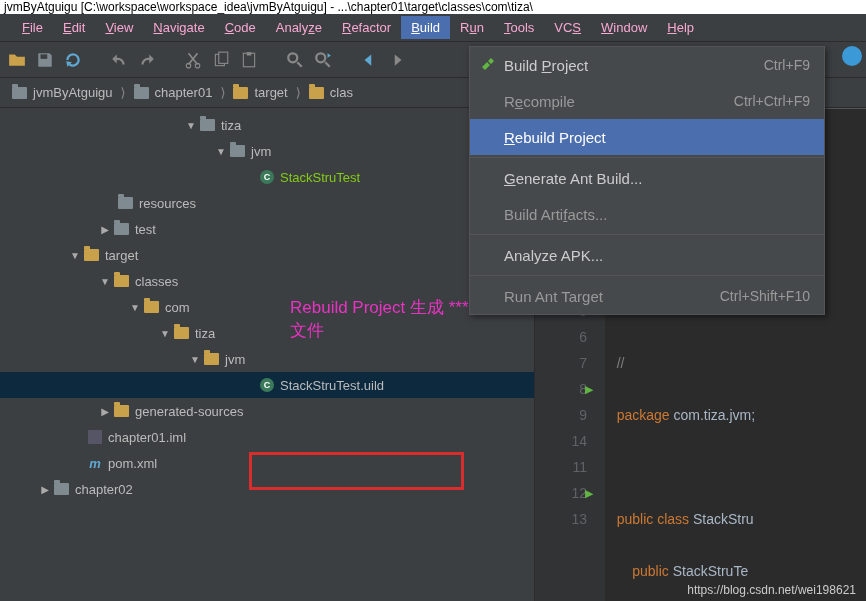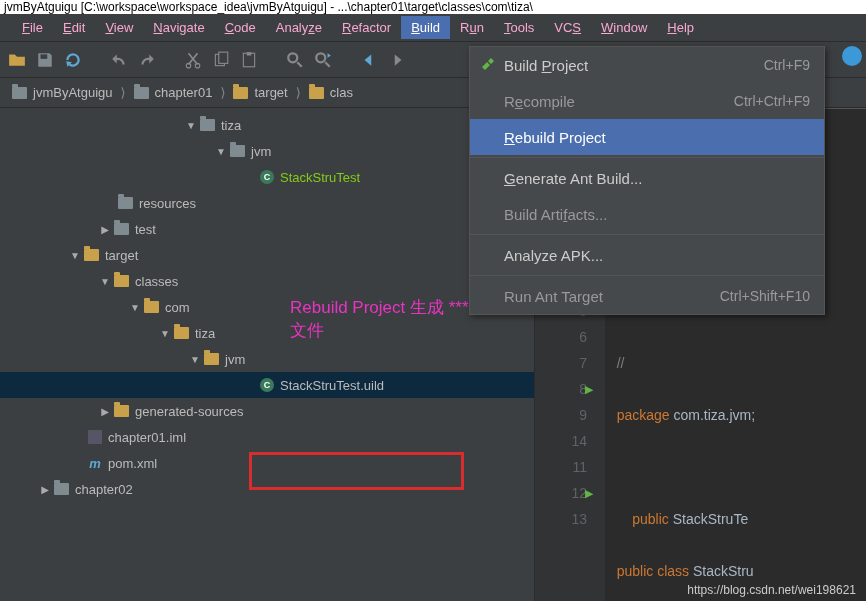--- a/index.html
+++ b/index.html
@@ -248,22 +248,22 @@
         <div>12</div>
         <div>13</div>
         <span class="play" style="top:267px">▶</span>
         <span class="play" style="top:371px">▶</span>
       </div>
       <div class="code-lines">
 <div>                              </div>
 <div>   <span class="cmt">//</span></div>
 <div>   <span class="kw">package </span><span>com.tiza.jvm;</span></div>
 <div> </div>
+<div>   <span class="kw">public class </span><span>StackStru</span></div>
 <div>       <span class="kw">public </span><span>StackStruTe</span></div>
-<div>   <span class="kw">public class </span><span>StackStru</span></div>
 
 
 
 
       </div>
     </div>
   </div>
 </div>
 
 <div class="build-menu">

